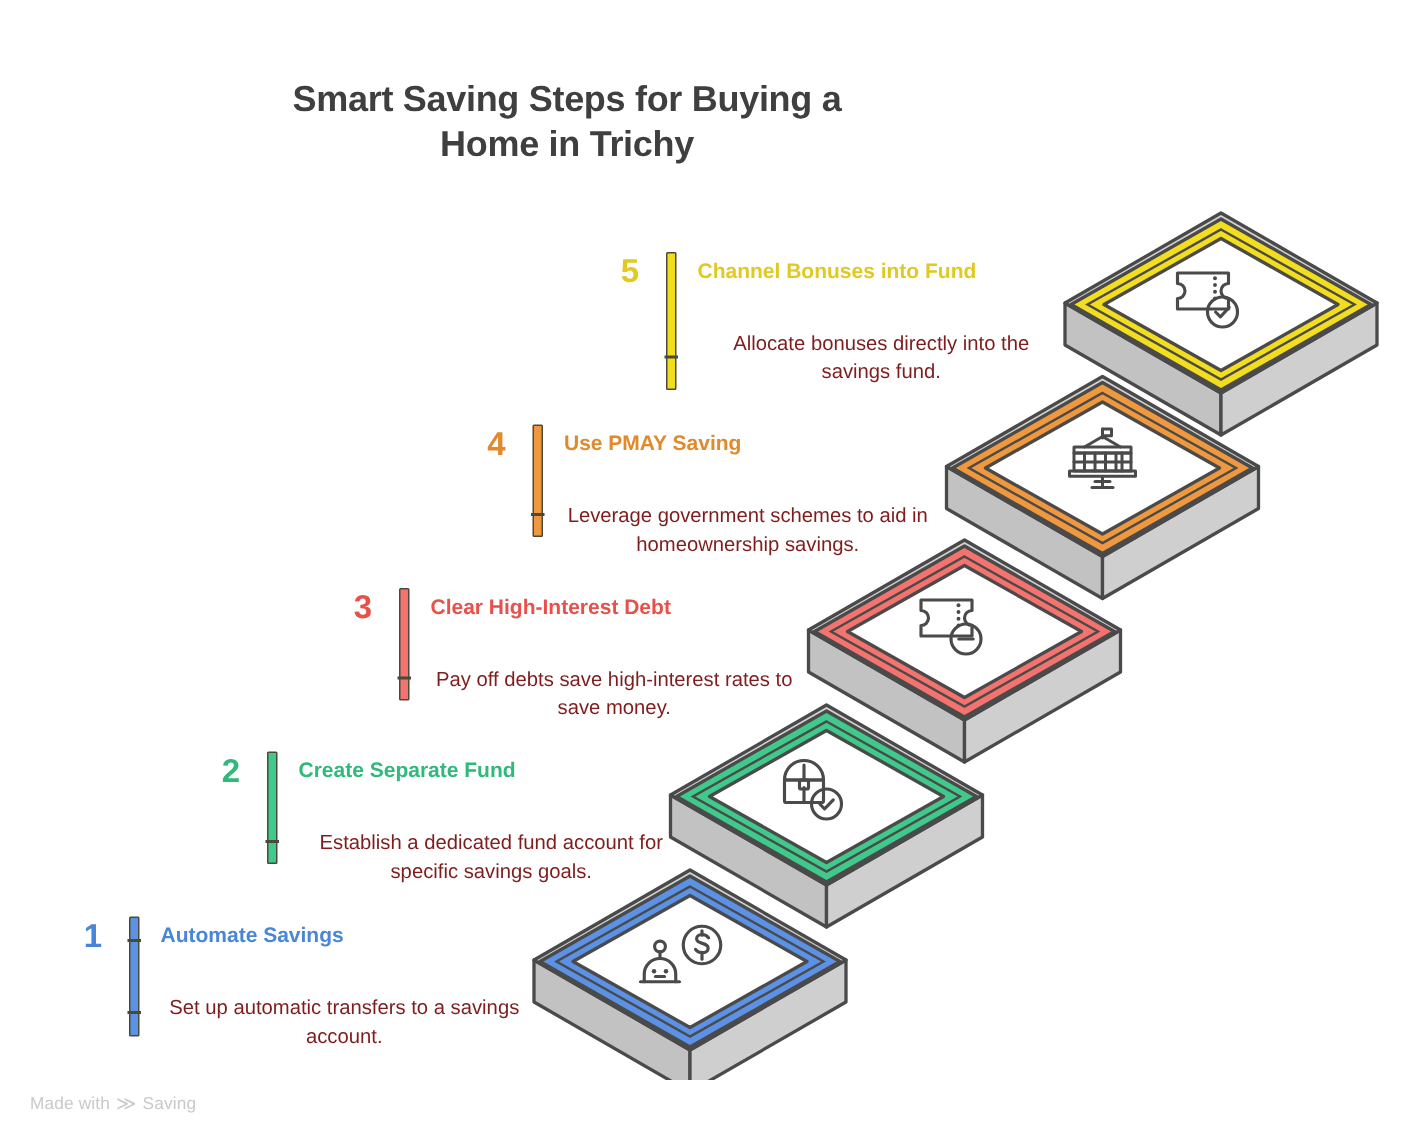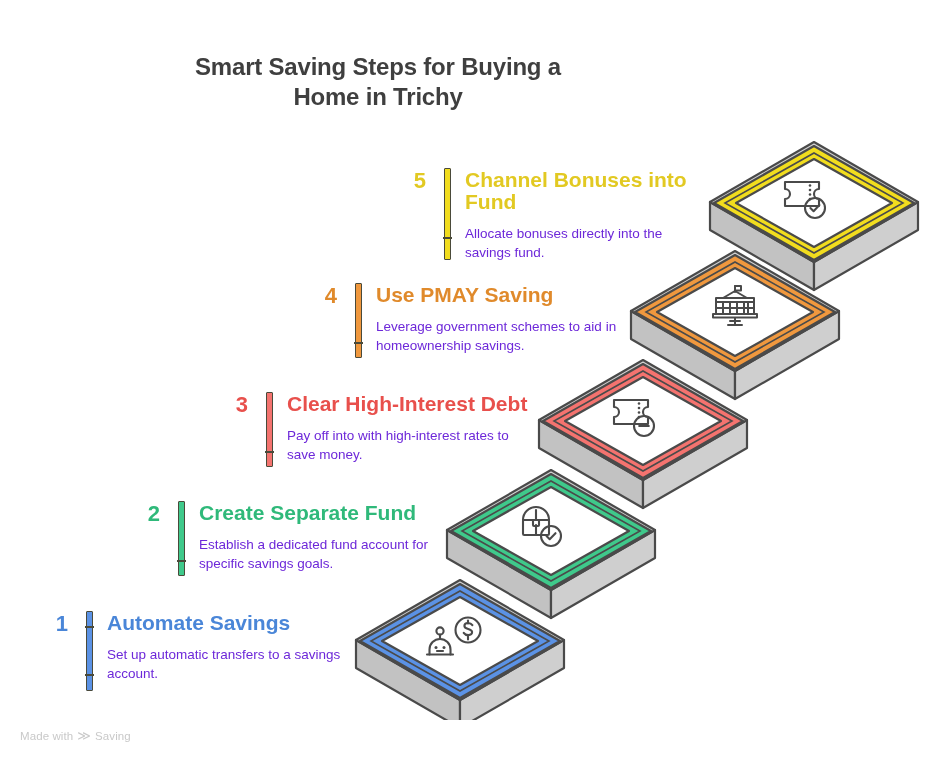--- a/index.html
+++ b/index.html
@@ -72,30 +72,31 @@
     position: absolute;
     left: -1.6px;
     right: -1.6px;
     height: 1.6px;
     background: #4a4a3a;
   }
   .step-text {
     flex: 1 1 auto;
   }
   .step-heading {
-    font-size: 21px;
+    font-size: 14px;
     font-weight: bold;
     line-height: 22px;
     margin: 1px 0 0 0;
   }
   .step-desc {
     font-size: 13.5px;
     line-height: 19px;
-    color: #6d28d9;
-    margin-top: 11px;
+    color: #7f1d1d;
+    margin-top: 28px;
+    text-align: center;
   }
 
   
   #step-label-5 { left: 392px; top: 168px; width: 318px; }
   #step-label-5 .accent-bar { height: 92px; }
   #step-label-4 { left: 303px; top: 283px; width: 318px; }
   #step-label-4 .accent-bar { height: 75px; }
   #step-label-3 { left: 214px; top: 392px; width: 318px; }
   #step-label-3 .accent-bar { height: 75px; }
   #step-label-2 { left: 126px; top: 501px; width: 330px; }
@@ -291,21 +292,21 @@
   </div>
 </div>
 
 <div class="step-label" id="step-label-3">
   <div class="step-number" style="color: rgb(232, 80, 76);">3</div>
   <div class="accent-bar" style="background: rgb(244, 115, 111);">
     <div class="seg" style="top:58px"></div>
   </div>
   <div class="step-text">
     <div class="step-heading" style="color: rgb(232, 80, 76);">Clear High-Interest Debt</div>
-    <div class="step-desc">Pay off into with high-interest rates to save money.</div>
+    <div class="step-desc">Pay off debts save high-interest rates to save money.</div>
   </div>
 </div>
 
 <div class="step-label" id="step-label-2">
   <div class="step-number" style="color: rgb(47, 185, 122);">2</div>
   <div class="accent-bar" style="background: rgb(63, 201, 139);">
     <div class="seg" style="top:58px"></div>
   </div>
   <div class="step-text">
     <div class="step-heading" style="color: rgb(47, 185, 122);">Create Separate Fund</div>

